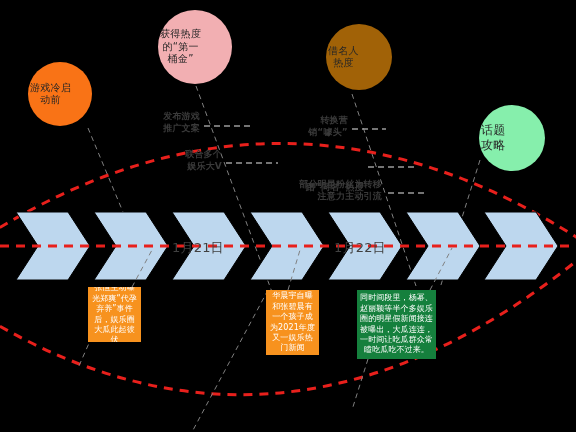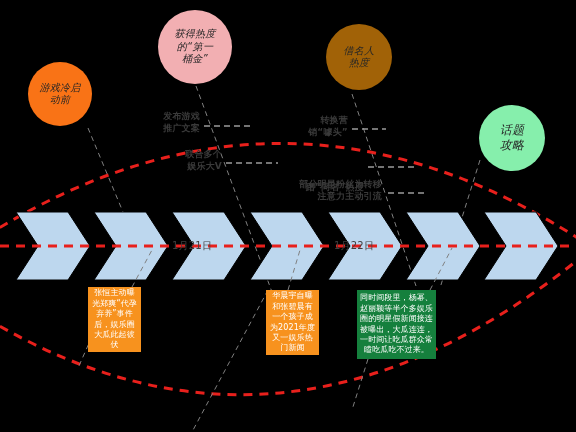--- a/index.html
+++ b/index.html
@@ -26,48 +26,46 @@
     position: absolute;
     left: 0; top: 0;
     width: 576px;
     height: 432px;
   }
   .circle-node {
     position: absolute;
     border-radius: 50%;
     display: flex;
     align-items: center;
-    justify-content: center;
     text-align: center;
     box-sizing: border-box;
     color: #262626;
     line-height: 1.25;
     letter-spacing: 0.3px;
     padding: 2px;
-    font-style: italic;
   }
   .circle-node .circle-text {
     display: block;
     white-space: pre-line;
   }
   .gray-label {
     position: absolute;
     color: #3a3a3a;
     font-size: 9px;
     line-height: 1.35;
     text-align: right;
     white-space: pre-line;
     letter-spacing: 0.2px;
     font-weight: bold;
   }
   .gray-label.ctr { }
   .date-label {
     position: absolute;
     color: #404040;
-    font-size: 10px;
+    font-size: 13px;
     letter-spacing: 0.2px;
     white-space: nowrap;
     background: transparent;
   }
   .callout {
     position: absolute;
     background: #F7921E;
     color: #ffffff;
     font-size: 8px;
     line-height: 1.3;
@@ -162,21 +160,21 @@
       <div class="gray-label ctr" style="left: 290px; top: 178px; width: 92px;">部分明星粉丝为转移
 注意力主动引流</div>
     </div>
 
   <div id="date-layer">
       <div class="date-label" style="left: 172px; top: 239px;">1月21日</div>
       <div class="date-label" style="left: 334px; top: 239px;">1月22日</div>
     </div>
 
   <div id="callout-layer">
-      <div class="callout" style="left: 88px; top: 287px; width: 53px; height: 65px; background: rgb(247, 146, 30);">
+      <div class="callout" style="left: 88px; top: 287px; width: 53px; height: 55px; background: rgb(247, 146, 30);">
         <span class="callout-text">张恒主动曝光郑爽“代孕弃养”事件后，娱乐圈大瓜此起彼伏</span>
       </div>
       <div class="callout" style="left: 266px; top: 290px; width: 53px; height: 65px; background: rgb(247, 146, 30); justify-content: center;">
         <span class="callout-text">华晨宇自曝和张碧晨有一个孩子成为2021年度又一娱乐热门新闻</span>
       </div>
       <div class="callout" style="left: 357px; top: 290px; width: 79px; height: 69px; background: #15803d;">
         <span class="callout-text">同时间段里，杨幂、赵丽颖等半个多娱乐圈的明星假新闻接连被曝出，大瓜连连，一时间让吃瓜群众常瞌吃瓜吃不过来。</span>
       </div>
     </div>
 

